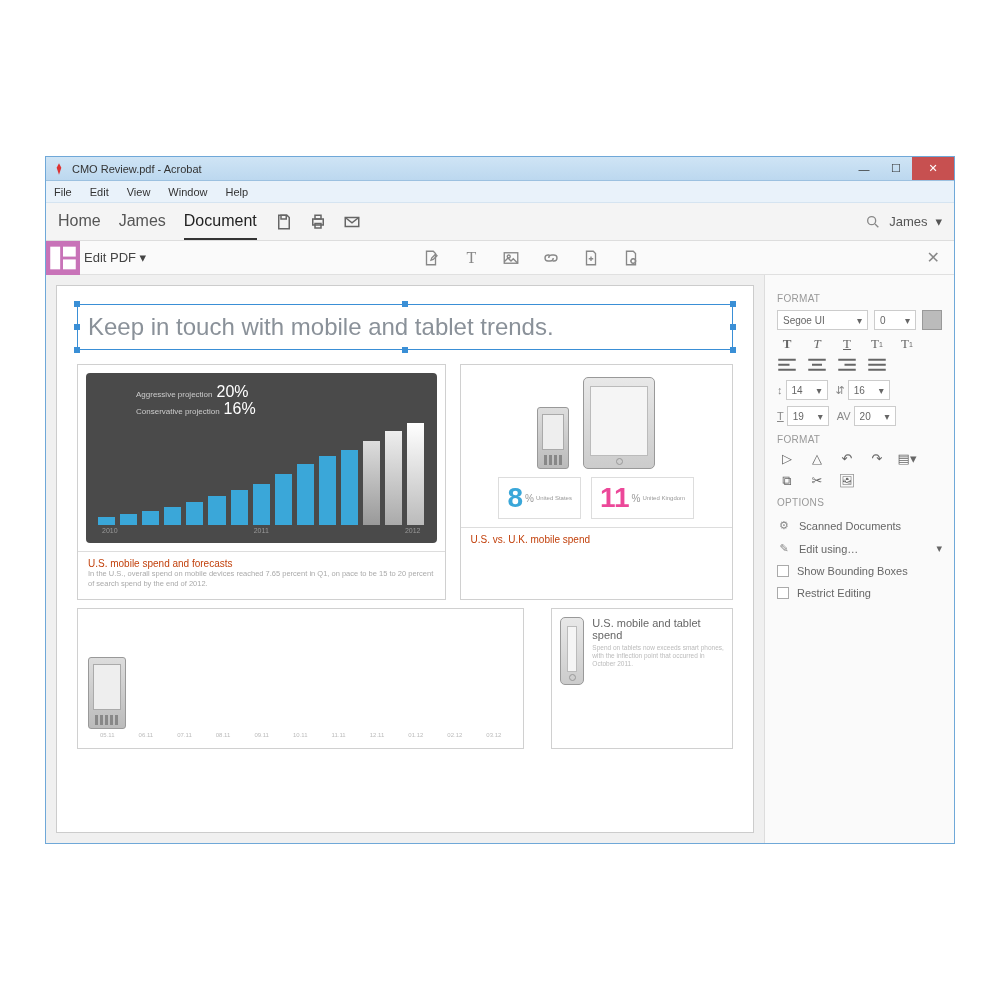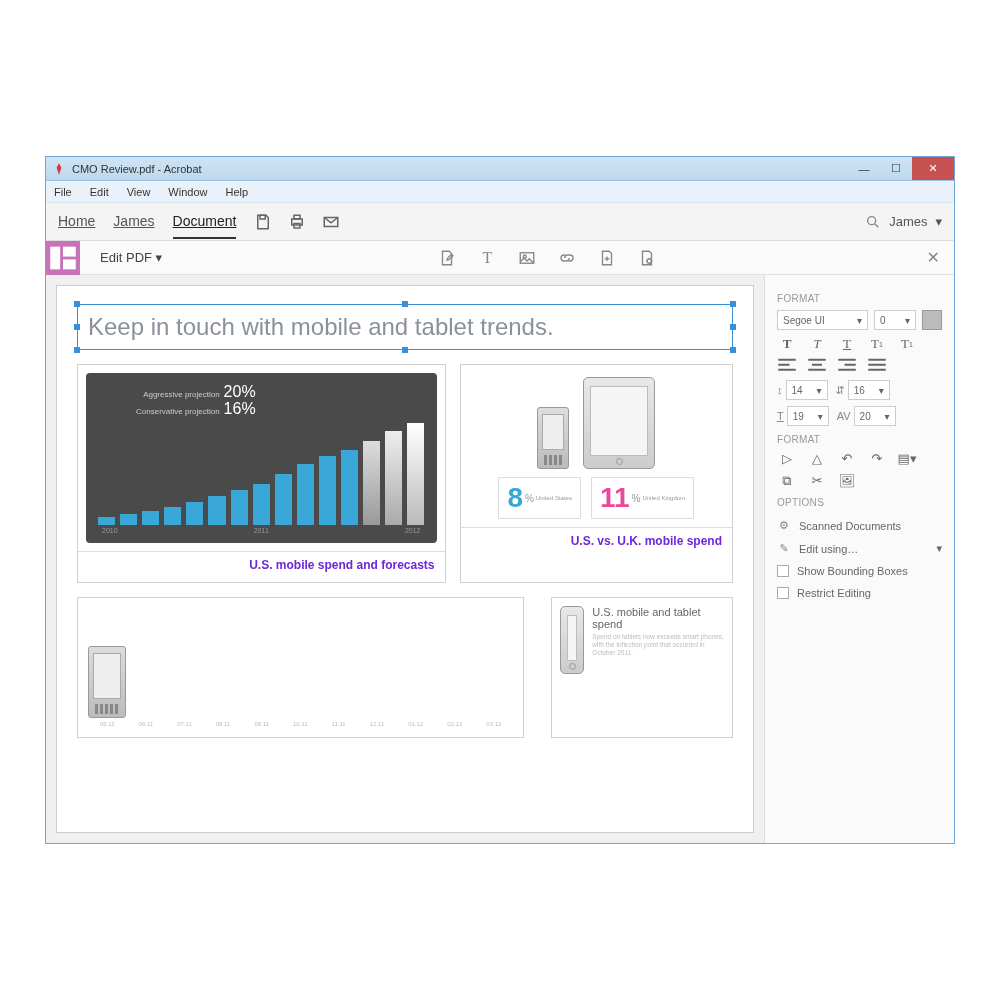--- a/index.html
+++ b/index.html
@@ -8,67 +8,67 @@
 .titlebar { height:24px; background:linear-gradient(#cfe4f5,#bcd8ef); display:flex; align-items:center; border-bottom:1px solid #9cc1e0; }
 .titlebar .app-icon { width:14px; height:14px; margin:0 6px; }
 .titlebar .title { flex:1; font-size:11px; color:#333; }
 .win-btns { display:flex; height:100%; }
 .win-btn { width:32px; display:flex; align-items:center; justify-content:center; font-size:11px; color:#333; cursor:pointer; }
 .win-btn.close { background:#c75050; color:#fff; width:42px; }
 .menubar { height:22px; background:#e9f2fa; display:flex; align-items:center; padding:0 8px; border-bottom:1px solid #d5e4f1; }
 .menubar span { margin-right:18px; font-size:11px; color:#333; cursor:pointer; }
 .toolbar { height:38px; background:#f4f4f4; display:flex; align-items:center; padding:0 12px; border-bottom:1px solid #ddd; }
 .tabs { display:flex; gap:18px; }
-.tab { font-size:14px; color:#555; padding:8px 0; cursor:pointer;text-decoration:underline; }
+.tab { font-size:16px; color:#555; padding:8px 0; cursor:pointer; }
 .tab.active { color:#222; font-weight:500; border-bottom:2px solid #333; }
 .toolbar .sep { width:18px; }
 .tool-ico { width:18px; height:18px; margin-right:16px; color:#666; cursor:pointer; display:flex; align-items:center; justify-content:center; }
 .toolbar .spacer { flex:1; }
 .user { display:flex; align-items:center; gap:8px; font-size:13px; color:#555; cursor:pointer; }
 .editbar { height:34px; background:#fafafa; display:flex; align-items:center; border-bottom:1px solid #e0e0e0; }
 .editbar .mode-btn { width:34px; height:34px; background:#c873b8; display:flex; align-items:center; justify-content:center; }
-.editbar .mode-label { padding:0 20px; font-size:13px; color:#444; cursor:pointer; }
+.editbar .mode-label { padding:0 4px; font-size:13px; color:#444; cursor:pointer; }
 .edit-tools { flex:1; display:flex; justify-content:center; gap:22px; }
 .edit-tools .ico { width:18px; height:18px; color:#888; cursor:pointer; display:flex; align-items:center; justify-content:center; }
 .editbar .close-x { padding:0 14px; font-size:16px; color:#888; cursor:pointer; }
 .workspace { flex:1; display:flex; overflow:hidden; }
 .canvas { flex:1; background:#f0f0f0; padding:10px; overflow:auto; }
 .page { background:#fff; border:1px solid #ccc; width:100%; height:100%; padding:18px 20px; position:relative; }
 .sel-box { border:1px solid #3a8fd6; position:relative; padding:8px 10px; margin-bottom:14px; }
 .sel-box::before,.sel-box::after { content:""; position:absolute; width:6px; height:6px; background:#3a8fd6; }
 .sel-box::before { top:-4px; left:-4px; } .sel-box::after { top:-4px; right:-4px; }
 .handle { position:absolute; width:6px; height:6px; background:#3a8fd6; }
 .h-bl{bottom:-4px;left:-4px}.h-br{bottom:-4px;right:-4px}.h-tm{top:-4px;left:50%;margin-left:-3px}.h-bm{bottom:-4px;left:50%;margin-left:-3px}.h-ml{top:50%;left:-4px;margin-top:-3px}.h-mr{top:50%;right:-4px;margin-top:-3px}
 .sel-box h1 { font-size:24px; font-weight:400; color:#8a9199; }
 .row { display:flex; gap:14px; }
-.card { border:1px solid #d0d0d0;text-align:right; }
+.card { border:1px solid #d0d0d0; }
 .card-a { flex:1.35; }
 .card-b { flex:1; }
 .chart1 { background:#4a4a4a; margin:8px; border-radius:4px; height:170px; position:relative; padding:10px 12px 18px; }
 .chart1 .labels { position:absolute; top:12px; left:50px; color:#ccc; font-size:8px; line-height:14px; }
 .chart1 .labels b { font-size:16px; color:#fff; font-weight:400; margin-left:4px; }
 .chart1 .bars { display:flex; align-items:flex-end; height:100%; gap:5px; padding-top:40px; }
 .chart1 .bar { flex:1; background:#3aa7d9; }
 .chart1 .xaxis { display:flex; justify-content:space-between; color:#999; font-size:7px; padding:2px 4px 0; }
 .caption { padding:6px 10px 10px; border-top:1px solid #ddd; }
-.caption .t { font-size:12px; color:#6d28d9;font-weight:bold; }
+.caption .t { font-size:10px; color:#c2410c; }
 .caption .s { font-size:7.5px; color:#aaa; line-height:10px; }
 .devices { display:flex; align-items:flex-end; justify-content:center; gap:14px; padding:12px 0 8px; }
 .phone { width:32px; height:62px; background:linear-gradient(#ddd,#bbb); border:1px solid #999; border-radius:3px; position:relative; }
 .phone::after{content:"";position:absolute;bottom:3px;left:6px;right:6px;height:10px;background:repeating-linear-gradient(90deg,#888 0 3px,transparent 3px 5px);}
 .phone::before{content:"";position:absolute;top:6px;left:4px;right:4px;bottom:18px;background:#eee;border:1px solid #aaa;}
 .tablet { width:72px; height:92px; background:linear-gradient(#e8e8e8,#ccc); border:1px solid #999; border-radius:5px; position:relative; }
 .tablet::before{content:"";position:absolute;top:8px;left:6px;right:6px;bottom:12px;background:#f5f5f5;border:1px solid #bbb;}
 .tablet::after{content:"";position:absolute;bottom:3px;left:50%;width:5px;height:5px;margin-left:-3px;border:1px solid #999;border-radius:50%;}
 .stats { display:flex; justify-content:center; gap:10px; padding:0 0 8px; }
 .stat { border:1px solid #ddd; padding:4px 8px; display:flex; align-items:center; gap:2px; }
 .stat .n { font-size:28px; font-weight:600; }
 .stat .p { font-size:10px; color:#999; }
 .stat .l { font-size:6px; color:#999; line-height:7px; }
-.row2 { margin-top:14px; display:flex; gap:27px; }
+.row2 { margin-top:8px; display:flex; gap:27px; }
 .chart2-card{ flex:2.6; border:1px solid #d0d0d0; padding:10px; }
 .chart2 { display:flex; align-items:flex-end; height:110px; gap:3px; }
 .chart2 .pair { flex:1; display:flex; align-items:flex-end; gap:1px; }
 .chart2 .b1{flex:1;background:#4a4a4a;} .chart2 .b2{flex:1;background:#3aa7d9;}
 .chart2-x { display:flex; font-size:6px; color:#bbb; justify-content:space-around; margin-top:3px; }
 .chart2-left{display:flex;align-items:flex-end;gap:8px;}
 .side-card { flex:1; border:1px solid #d0d0d0; padding:8px; display:flex; gap:8px; }
 .side-card .txt .t{font-size:11px;color:#666;line-height:12px;}
 .side-card .txt .s{font-size:6.5px;color:#bbb;line-height:8px;margin-top:3px;}
 
@@ -235,20 +235,21 @@
                   <div class="bar" style="height:100%;background:linear-gradient(#fff,#bbb)"></div>
               </div>
               <div class="xaxis">
                   <span>2010</span>
                   <span>2011</span>
                   <span>2012</span>
                 </div>
             </div>
             <div class="caption">
               <div class="t">U.S. mobile spend and forecasts</div>
+              <div class="s">In the U.S., overall spend on mobile devices reached 7.65 percent in Q1, on pace to be 15 to 20 percent of search spend by the end of 2012.</div>
             </div>
           </div>
 
           <div class="card card-b">
             <div class="devices">
               <div class="phone"></div>
               <div class="tablet"></div>
             </div>
             <div class="stats">
               <div class="stat">

